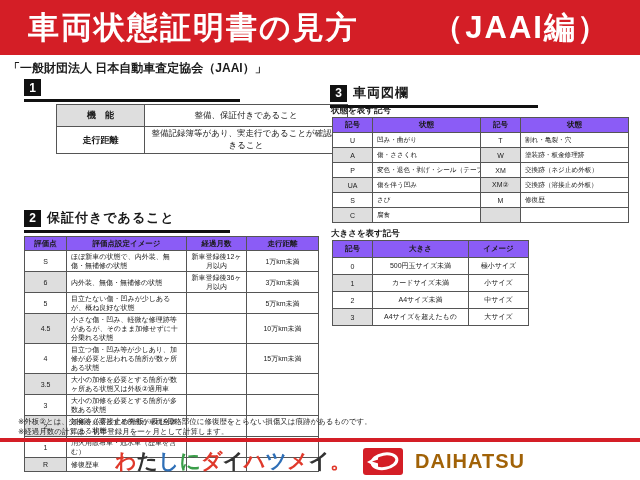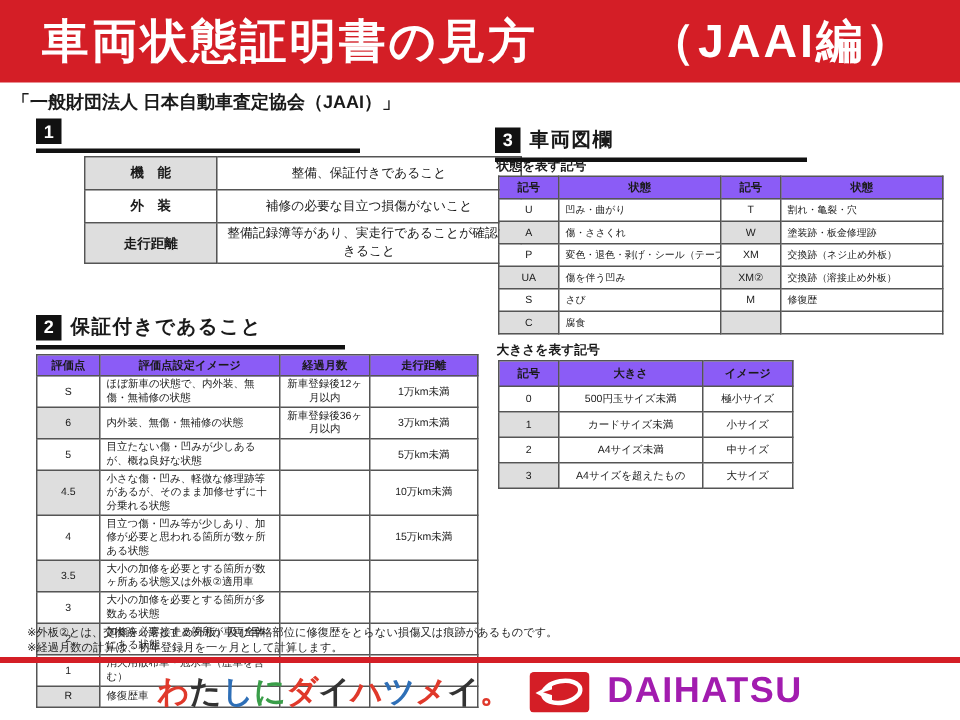--- a/index.html
+++ b/index.html
@@ -77,45 +77,41 @@
   .tbl-caption { position:absolute; font-size:8.5px; font-weight:bold; }
   #caption-state { left:331px; top:105px; }
   #caption-size  { left:331px; top:228px; }
 
   
   .footnotes { position:absolute; left:18px; top:417px; font-size:7.5px; line-height:10px; color:#222; }
   .redline { position:absolute; left:0; top:438px; width:640px; height:4px; background:#d41e26; }
   .footer { position:absolute; left:0; top:444px; width:640px; height:34px;
             display:flex; align-items:center; justify-content:center; gap:12px; }
   .slogan { font-size:21px; font-weight:bold; letter-spacing:0px; white-space:nowrap; }
-  .brand { color:#a21caf; font-size:24px; font-weight:bold; letter-spacing:1px; }
+  .brand { color:#a16207; font-size:20px; font-weight:bold; letter-spacing:1px; }
 </style>
 </head>
 <body>
 
 <div class="page">
 
   <header class="titlebar">
     <span class="t">車両状態証明書の見方</span>
     <span class="t">（JAAI編）</span>
   </header>
   <div class="subtitle">「一般財団法人 日本自動車査定協会（JAAI）」</div>
 
   <div class="sec-head" id="sec1-head">
     <span class="sec-num">1</span>
   </div>
   <table id="table1">
     <tbody>
       <tr>
         <th>機　能</th>
         <td>整備、保証付きであること</td>
-      </tr>
-      <tr>
-        <th>外　装</th>
-        <td>補修の必要な目立つ損傷がないこと</td>
       </tr>
       <tr>
         <th>走行距離</th>
         <td>整備記録簿等があり、実走行であることが確認できること</td>
       </tr>
     </tbody>
   </table>
 
   <div class="sec-head" id="sec2-head">
     <span class="sec-num">2</span>

